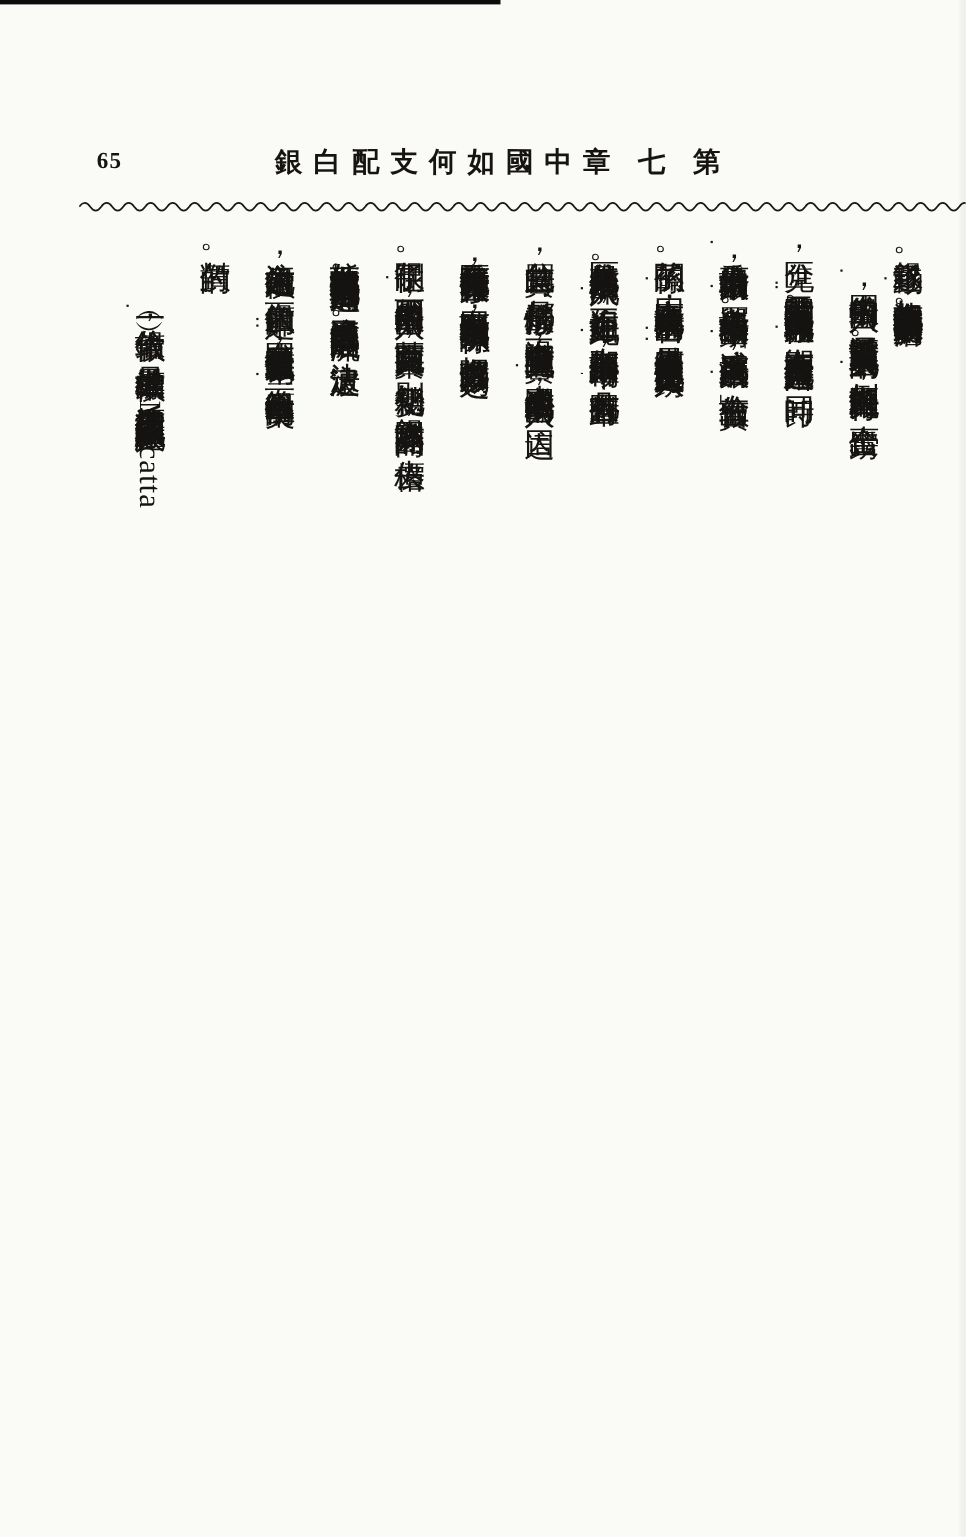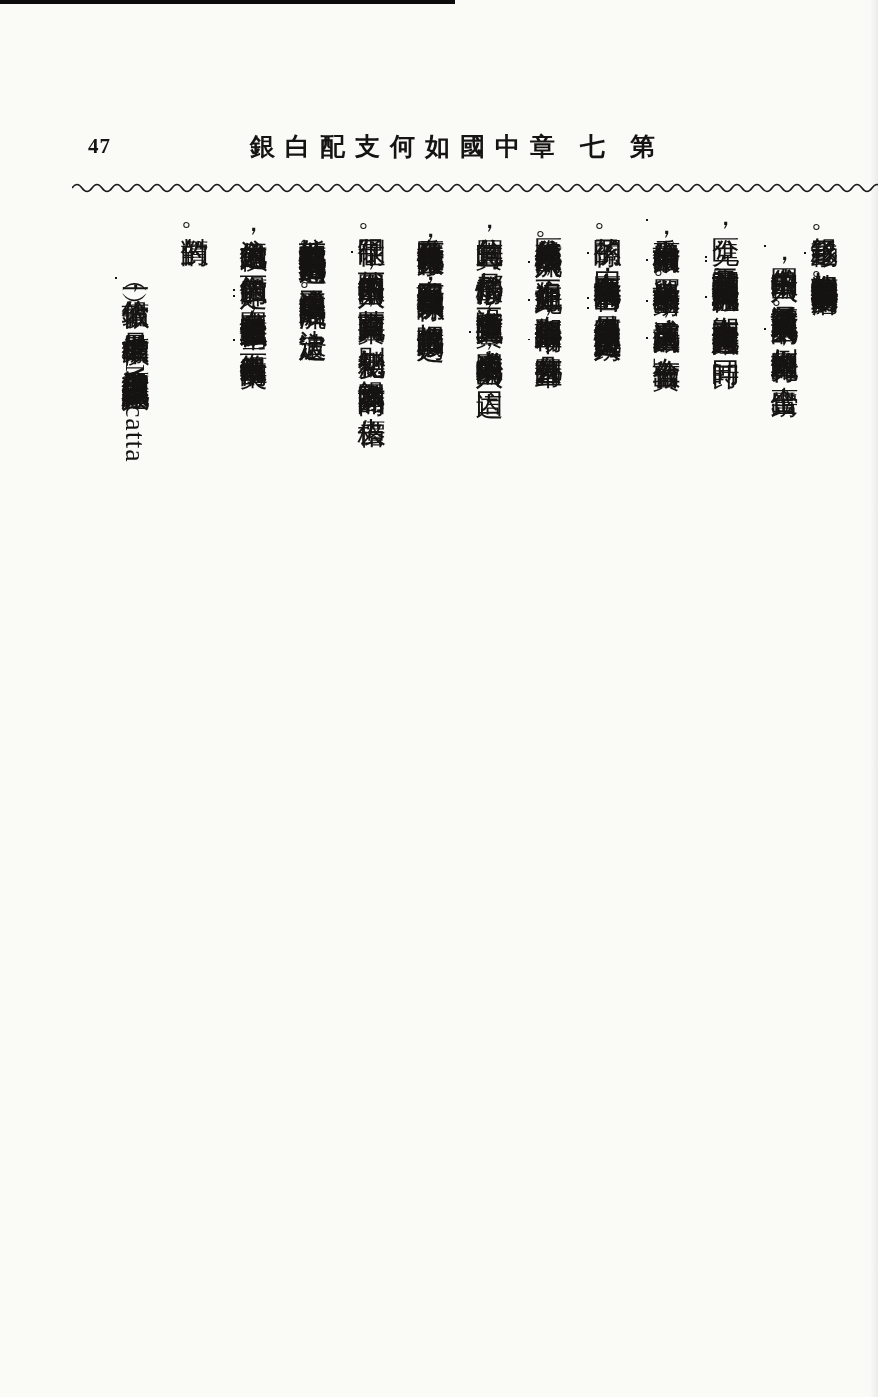--- a/index.html
+++ b/index.html
@@ -58,21 +58,21 @@
   }
 </style>
 </head>
 <body>
 
 <div class="page">
 
   <div class="scan-top-artifact"></div>
   <div class="scan-side-shade"></div>
 
-  <div class="page-number">47</div>
+  <div class="page-number">65</div>
 
   <div class="chapter-header">
     <span class="chapter-title">銀白配支何如國中</span>
     <span class="chapter-label">章七第</span>
   </div>
 
   <div class="wavy-divider">
     <svg viewBox="0 0 806 14" preserveAspectRatio="none">
       <path d="M0,8 q5,-7 10,0 t10,0 t10,0 t10,0 t10,0 t10,0 t10,0 t10,0 t10,0 t10,0 t10,0 t10,0 t10,0 t10,0 t10,0 t10,0 t10,0 t10,0 t10,0 t10,0 t10,0 t10,0 t10,0 t10,0 t10,0 t10,0 t10,0 t10,0 t10,0 t10,0 t10,0 t10,0 t10,0 t10,0 t10,0 t10,0 t10,0 t10,0 t10,0 t10,0 t10,0 t10,0 t10,0 t10,0 t10,0 t10,0 t10,0 t10,0 t10,0 t10,0 t10,0 t10,0 t10,0 t10,0 t10,0 t10,0 t10,0 t10,0 t10,0 t10,0 t10,0 t10,0 t10,0 t10,0 t10,0 t10,0 t10,0 t10,0 t10,0 t10,0 t10,0 t10,0 t10,0 t10,0 t10,0 t10,0 t10,0 t10,0 t10,0 t10,0 t10,0"></path>
     </svg>

